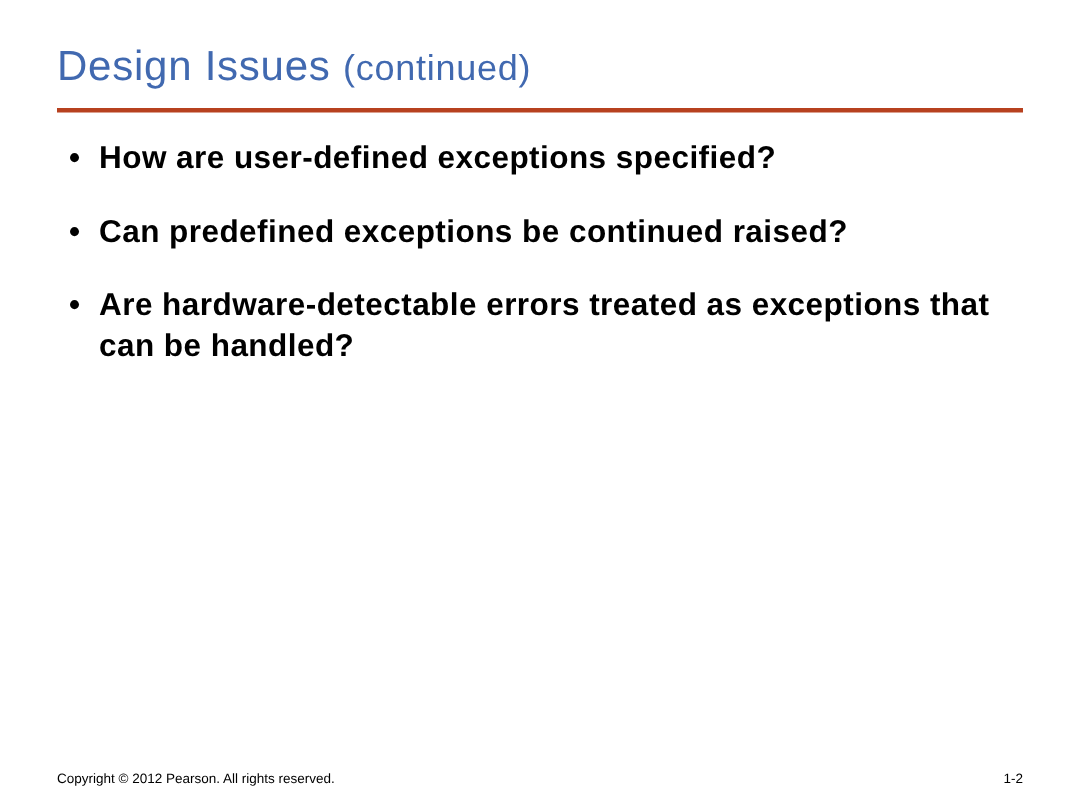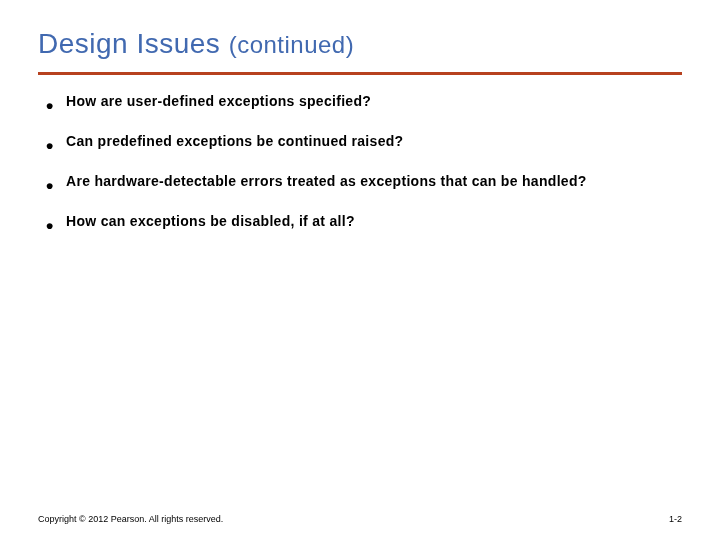--- a/index.html
+++ b/index.html
@@ -26,21 +26,21 @@
     border-top: 3px solid #b7411f;
     margin-bottom: 18px;
   }
   .bullets {
     list-style: none;
     padding: 0 14px 0 28px;
   }
   .bullets li {
     position: relative;
     color: #000;
-    font-size: 14px;
+    font-size: 21px;
     font-weight: 700;
     line-height: 1.28;
     letter-spacing: 0.3px;
     margin-bottom: 22px;
   }
   .bullets li::before {
     content: "•";
     position: absolute;
     left: -20px;
     top: 0;
@@ -65,19 +65,18 @@
 
 <div class="slide">
   <h1 class="title">
     <span>Design Issues </span><span class="sub">(continued)</span>
   </h1>
   <hr class="rule">
   <ul class="bullets">
     <li>How are user-defined exceptions specified?</li>
     <li>Can predefined exceptions be continued raised?</li>
     <li>Are hardware-detectable errors treated as exceptions that can be handled?</li>
-    <li>How can exceptions be disabled, if at all?</li>
   </ul>
   <div class="footer">
     <span>Copyright © 2012 Pearson. All rights reserved.</span>
     <span>1-2</span>
   </div>
 </div>
 
 </body></html>

